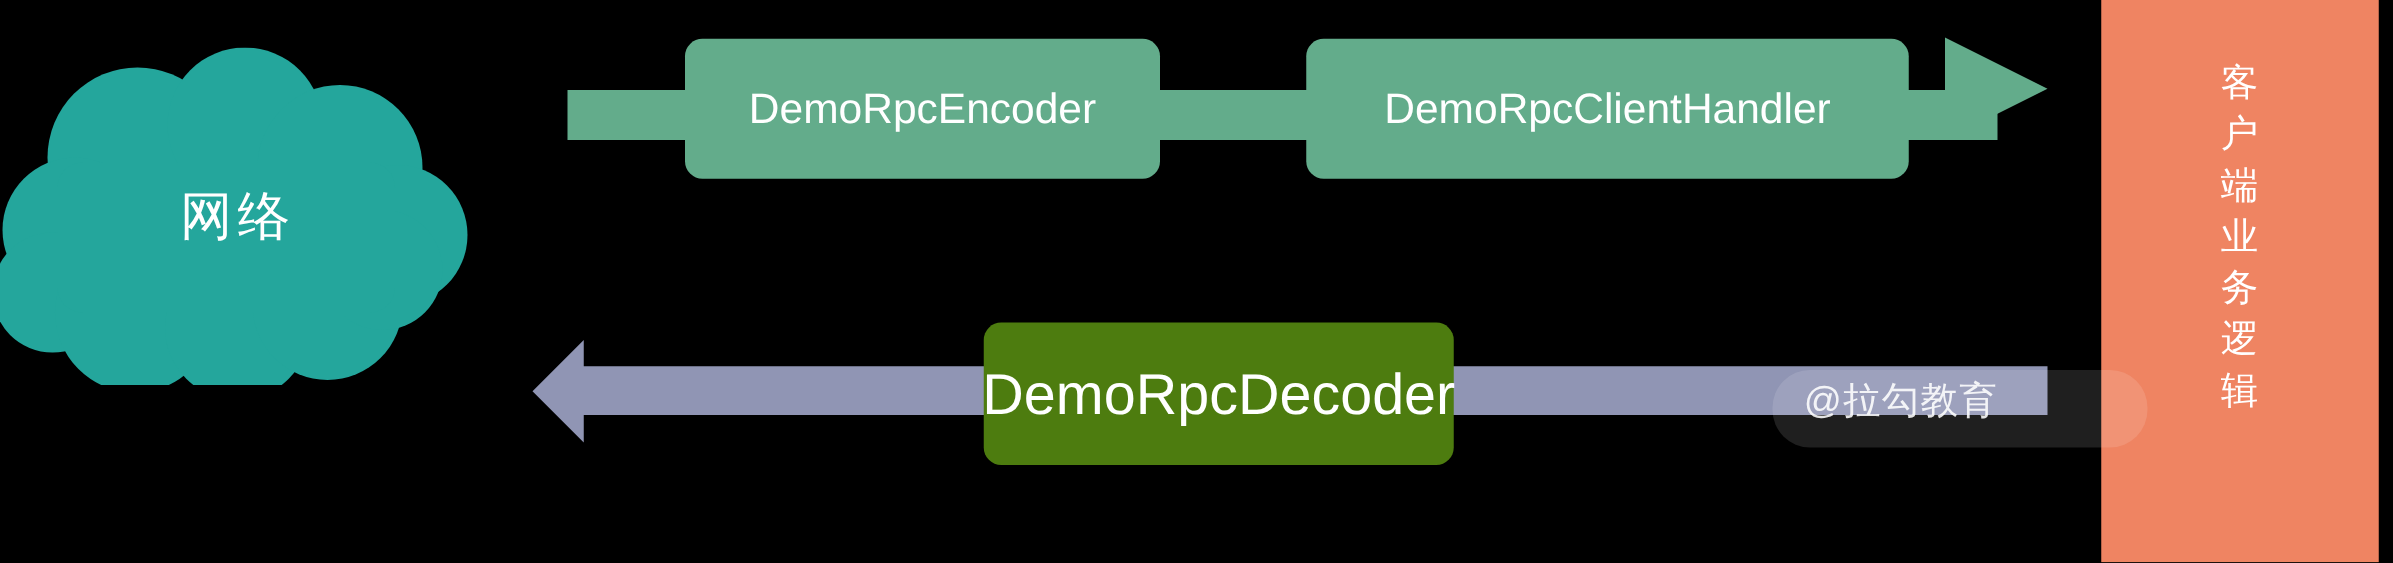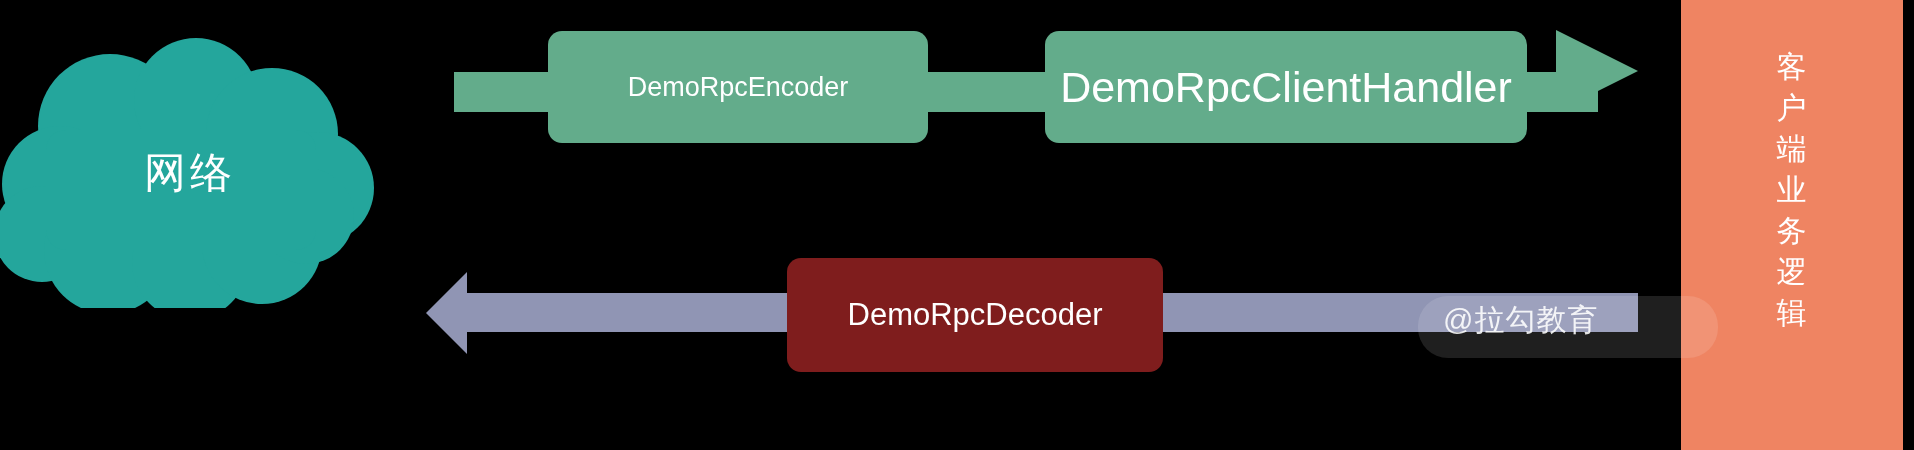--- a/index.html
+++ b/index.html
@@ -93,37 +93,37 @@
     border-radius: 14px;
     box-sizing: border-box;
     white-space: nowrap;
   }
   .node-encoder {
     left: 548px;
     top: 31px;
     width: 380px;
     height: 112px;
     background: #63ac8b;
-    font-size: 27px;
+    font-size: 34px;
   }
   .node-client-handler {
     left: 1045px;
     top: 31px;
     width: 482px;
     height: 112px;
     background: #63ac8b;
-    font-size: 43px;
+    font-size: 34px;
   }
   .node-decoder {
     left: 787px;
     top: 258px;
     width: 376px;
     height: 114px;
-    background: #7f1d1d;
-    font-size: 31px;
+    background: #4d7c0f;
+    font-size: 46px;
   }
 
   
   .biz-panel {
     position: absolute;
     left: 1681px;
     top: 0px;
     width: 222px;
     height: 450px;
     background: #ef8462;

